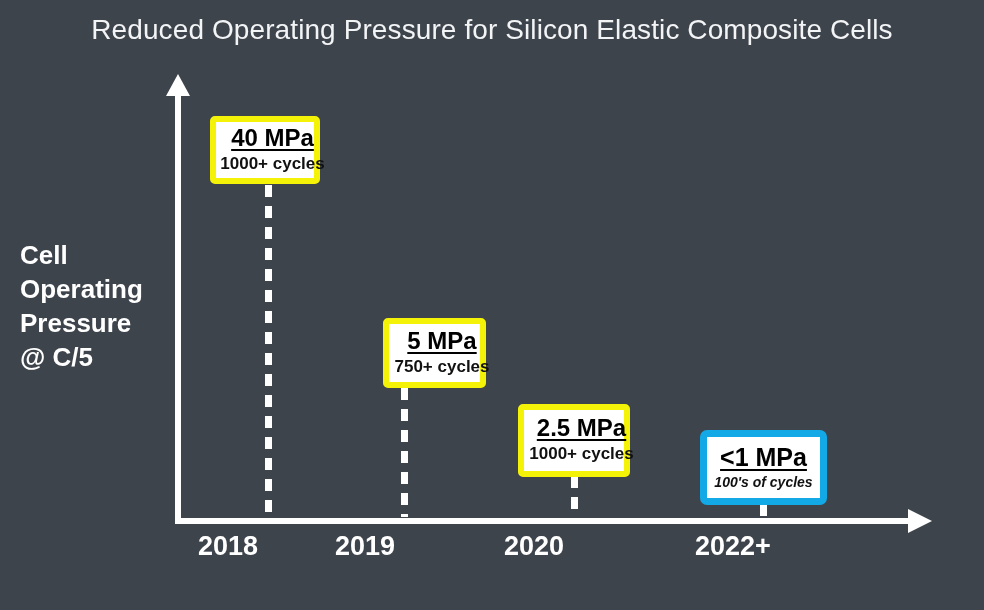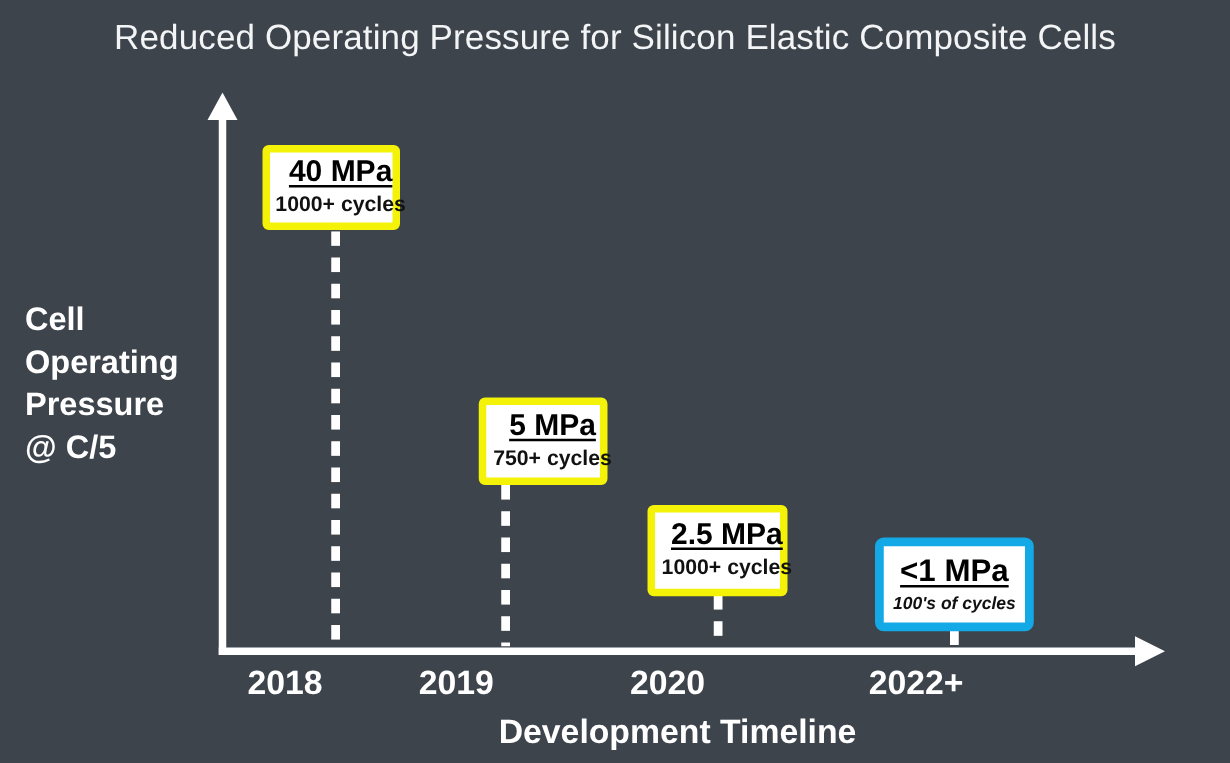--- a/index.html
+++ b/index.html
@@ -194,15 +194,14 @@
   <div class="callout blue" style="left:700px; top:430px; width:127px; height:75px;">
     <div class="callout-value" style="font-size:25px;">&lt;1 MPa</div>
     <div class="callout-sub" style="font-size:14px;font-style:italic;">100's of cycles</div>
   </div>
 
   <div class="tick-label" style="left:268px;">2018</div>
   <div class="tick-label" style="left:405px;">2019</div>
   <div class="tick-label" style="left:574px;">2020</div>
   <div class="tick-label" style="left:765px;">2022+</div>
 
-  <div id="x-axis-title">Development Timeline</div>
 
 </div>
 
 </body></html>

